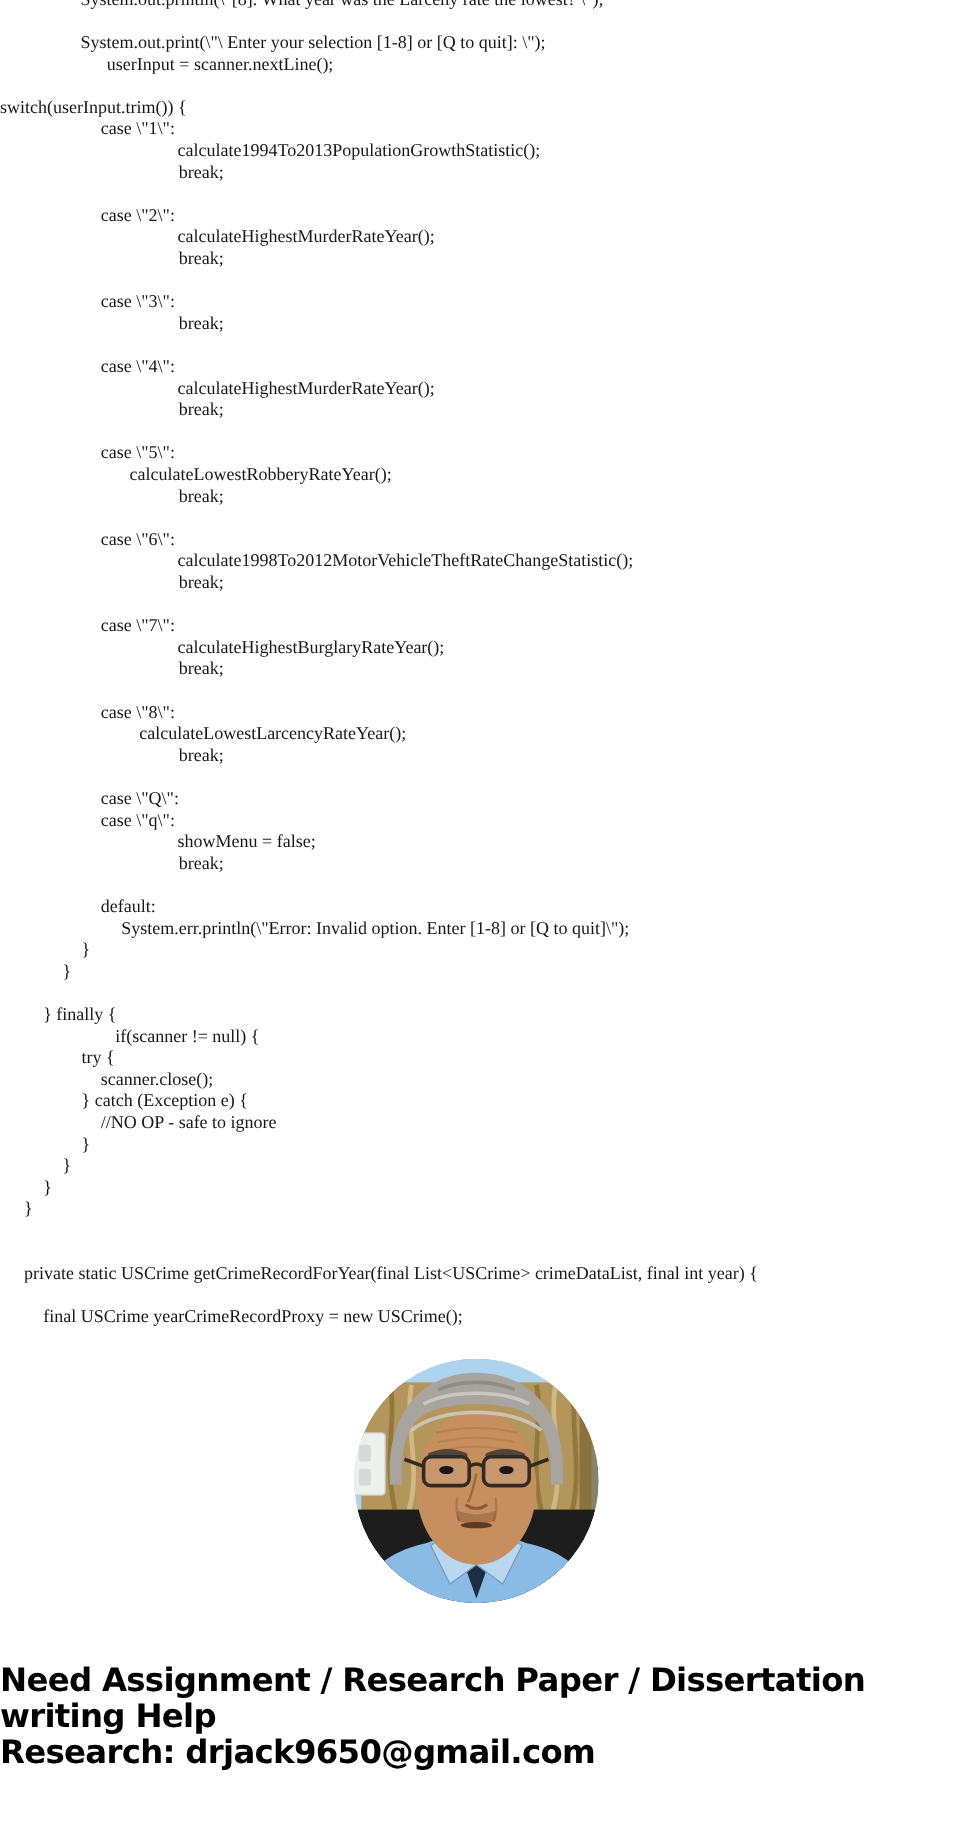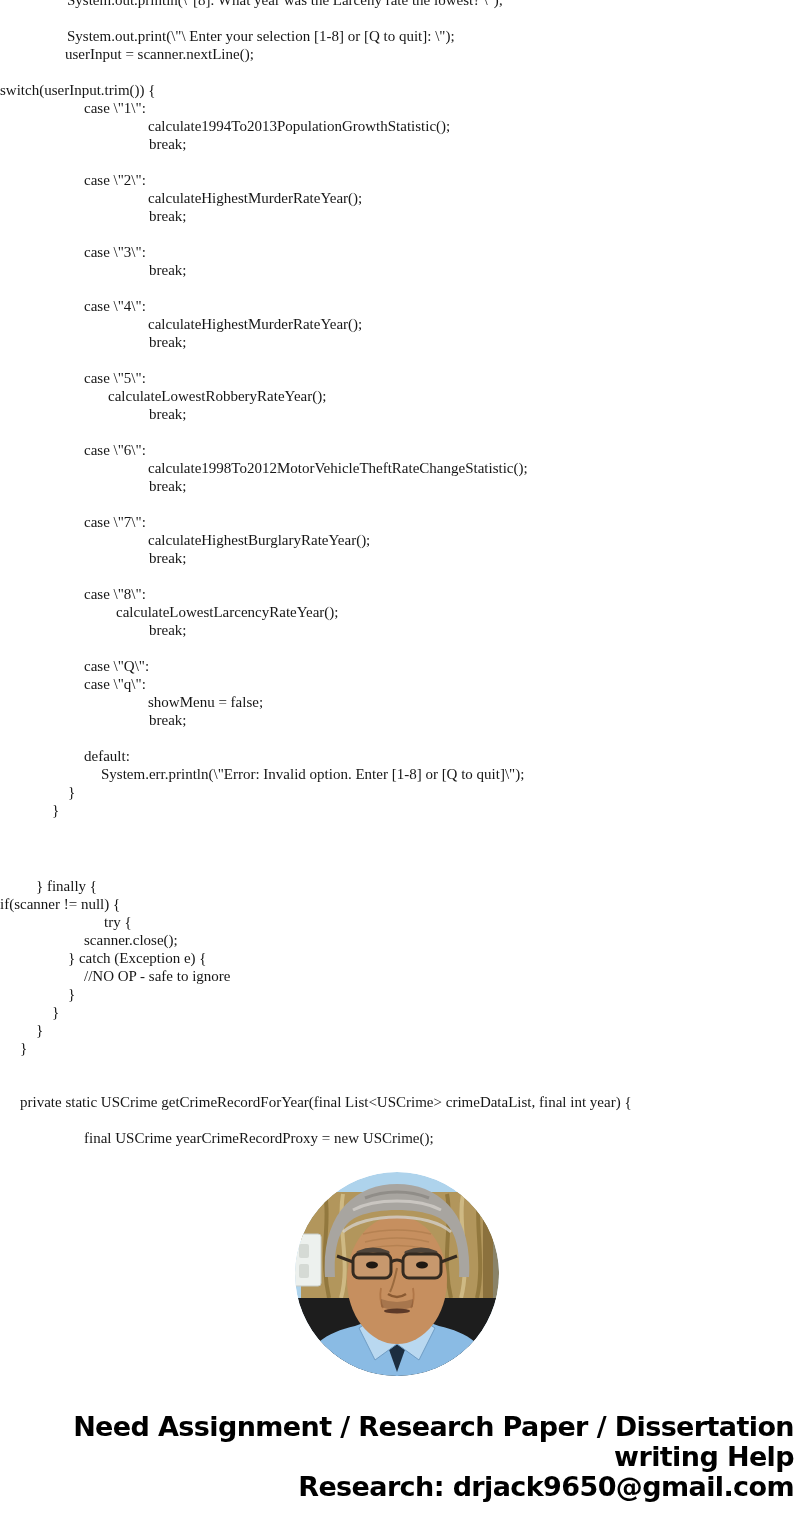--- a/index.html
+++ b/index.html
@@ -31,42 +31,42 @@
     margin: 25px auto 0 auto;
   }
   .avatar svg {
     display: block;
     width: 204px;
     height: 204px;
     border-radius: 50%;
   }
   
   .promo {
-    margin-top: 36px;
-    text-align: right;
+    margin-top: 50px;
+    text-align: left;
     font-family: "DejaVu Sans", sans-serif;
     font-weight: 700;
     color: #000000;
   }
   .promo-line {
     font-size: 27px;
     line-height: 30px;
     letter-spacing: -0.6px;
   }
 </style>
 </head>
 <body>
 
 <main class="page">
 
   <section class="code" id="code-block">
       <div class="code-line" style="padding-left: 67px;">System.out.println(\"[8]. What year was the Larceny rate the lowest? \");</div>
       <div class="code-line" style="padding-left: 0px;">&nbsp;</div>
       <div class="code-line" style="padding-left: 67px;">System.out.print(\"\ Enter your selection [1-8] or [Q to quit]: \");</div>
-      <div class="code-line" style="padding-left: 65px;">userInput = scanner.nextLine();</div>
+      <div class="code-line" style="padding-left: 89px;">userInput = scanner.nextLine();</div>
       <div class="code-line" style="padding-left: 0px;">&nbsp;</div>
       <div class="code-line" style="">switch(userInput.trim()) {</div>
       <div class="code-line" style="padding-left: 84px;">case \"1\":</div>
       <div class="code-line" style="padding-left: 148px;">calculate1994To2013PopulationGrowthStatistic();</div>
       <div class="code-line" style="padding-left: 149px;">break;</div>
       <div class="code-line" style="padding-left: 0px;">&nbsp;</div>
       <div class="code-line" style="padding-left: 84px;">case \"2\":</div>
       <div class="code-line" style="padding-left: 148px;">calculateHighestMurderRateYear();</div>
       <div class="code-line" style="padding-left: 149px;">break;</div>
       <div class="code-line" style="padding-left: 0px;">&nbsp;</div>
@@ -96,35 +96,35 @@
       <div class="code-line" style="padding-left: 84px;">case \"Q\":</div>
       <div class="code-line" style="padding-left: 84px;">case \"q\":</div>
       <div class="code-line" style="padding-left: 148px;">showMenu = false;</div>
       <div class="code-line" style="padding-left: 149px;">break;</div>
       <div class="code-line" style="padding-left: 0px;">&nbsp;</div>
       <div class="code-line" style="padding-left: 84px;">default:</div>
       <div class="code-line" style="padding-left: 101px;">System.err.println(\"Error: Invalid option. Enter [1-8] or [Q to quit]\");</div>
       <div class="code-line" style="padding-left: 68px;">}</div>
       <div class="code-line" style="padding-left: 52px;">}</div>
       <div class="code-line" style="padding-left: 0px;">&nbsp;</div>
-      <div class="code-line" style="padding-left: 36px; margin-top: 40px;">} finally {</div>
-      <div class="code-line" style="">if(scanner != null) {</div>
-      <div class="code-line" style="padding-left: 104px;">try {</div>
+      <div class="code-line" style="padding-left: 36px;">} finally {</div>
+      <div class="code-line" style="padding-left: 52px; margin-left: 44px;">if(scanner != null) {</div>
+      <div class="code-line" style="padding-left: 68px;">try {</div>
       <div class="code-line" style="padding-left: 84px;">scanner.close();</div>
       <div class="code-line" style="padding-left: 68px;">} catch (Exception e) {</div>
       <div class="code-line" style="padding-left: 84px;">//NO OP - safe to ignore</div>
       <div class="code-line" style="padding-left: 68px;">}</div>
       <div class="code-line" style="padding-left: 52px;">}</div>
       <div class="code-line" style="padding-left: 36px;">}</div>
       <div class="code-line" style="padding-left: 20px;">}</div>
       <div class="code-line" style="padding-left: 0px;">&nbsp;</div>
       <div class="code-line" style="padding-left: 0px;">&nbsp;</div>
       <div class="code-line" style="padding-left: 20px;">private static USCrime getCrimeRecordForYear(final List&lt;USCrime&gt; crimeDataList, final int year) {</div>
       <div class="code-line" style="padding-left: 0px;">&nbsp;</div>
-      <div class="code-line" style="padding-left: 36px; margin-left: 48px;">final USCrime yearCrimeRecordProxy = new USCrime();</div>
+      <div class="code-line" style="padding-left: 36px;">final USCrime yearCrimeRecordProxy = new USCrime();</div>
     </section>
 
   <figure class="avatar" style="margin-block:25px 0;">
     <svg viewBox="0 0 204 204">
       <defs>
         <clipPath id="circleClip">
             <circle cx="102" cy="102" r="102"></circle>
           </clipPath>
       </defs>
       <g clip-path="url(#circleClip)">

